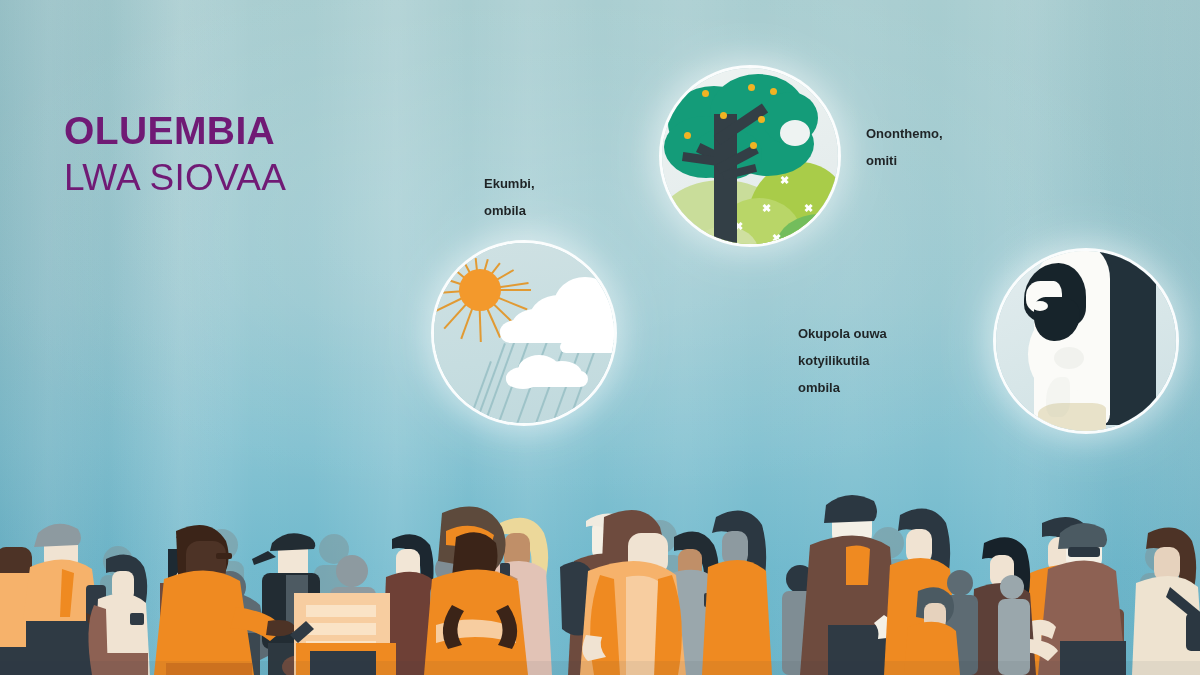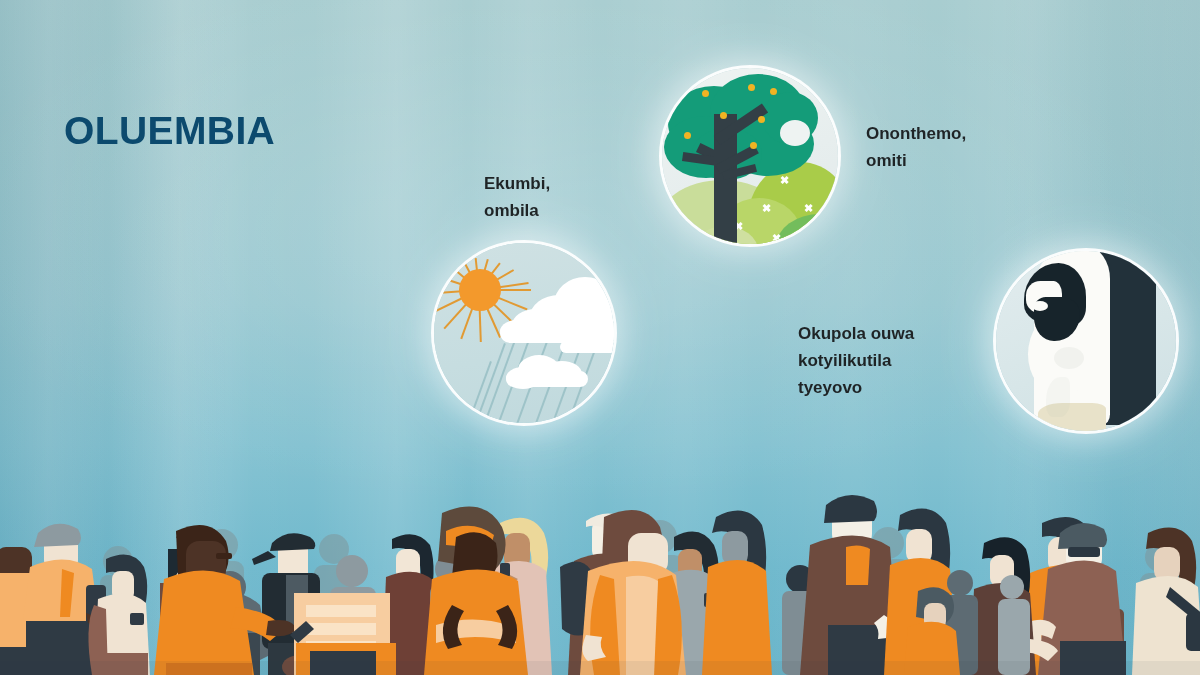--- a/index.html
+++ b/index.html
@@ -59,21 +59,21 @@
     background:linear-gradient(90deg, rgba(60,120,140,0.16) 0%, rgba(60,120,140,0) 100%);
   }
   .bg-darkright {
     position:absolute; right:0; top:0; width:200px; height:675px;
     background:linear-gradient(270deg, rgba(60,120,140,0.10) 0%, rgba(60,120,140,0) 100%);
   }
 
   
   .title-block {
     position:absolute; left:64px; top:108px; width:430px;
-    color:#0c4a6e;
+    color:#701a75;
   }
   .title-line1 {
     font-size:39px; font-weight:bold; letter-spacing:0.4px;
     line-height:46px; display:block;
   }
   .title-line2 {
     font-size:37px; font-weight:400; letter-spacing:0.3px;
     line-height:48px; display:block;
   }
 
@@ -212,21 +212,21 @@
     background:#e8e2c9; border-radius:36% 20% 0 0;
   }
   .pp-shade {
     position:absolute; background:rgba(160,168,160,0.30);
     border-radius:50%;
   }
 
   
   .label {
     position:absolute; color:#1f2426;
-    font-size:17px; font-weight:bold; line-height:27px;
+    font-size:13px; font-weight:bold; line-height:27px;
     white-space:pre-line;
   }
   #label-weather { left:468px; top:170px;  width:160px;margin-left:16px; }
   #label-tree    { left:866px; top:120px;  width:190px; }
   #label-health  { left:798px; top:320px;  width:200px; }
 
   
   #crowd {
     position:absolute; left:0; bottom:0; width:1200px; height:200px;
   }
@@ -238,20 +238,21 @@
 <div id="slide">
 
   <div class="bg-base"></div>
   <div class="bg-lights"></div>
   <div class="bg-vignette"></div>
   <div class="bg-darkleft"></div>
   <div class="bg-darkright"></div>
 
   <div class="title-block">
     <span class="title-line1">OLUEMBIA</span>
+    <span class="title-line2">LWA SIOVAA</span>
   </div>
 
   <div class="bubble" id="bubble-tree">
     <div class="bubble-inner">
       <div class="tree-sky"></div>
       <div class="tree-hill-pale"></div>
 
       <div class="bush bush-a"></div>
       <div class="bush bush-b"></div>
       <div class="bush bush-d"></div>
@@ -354,21 +355,21 @@
       <div class="pp-face"></div>
       <div class="pp-beard"></div>
       <div class="pp-chin"></div>
       <div class="pp-waist"></div>
       <div class="pp-shade" style="left:58px;top:96px;width:30px;height:22px;opacity:.35"></div>
       <div class="pp-shade" style="left:50px;top:126px;width:24px;height:40px;opacity:.25;border-radius:60% 20% 40% 30%"></div>
     </div>
   </div>
   <div class="label" id="label-health">Okupola ouwa
 kotyilikutila
-tyeyovo</div>
+ombila</div>
 
   <div id="crowd">
     <svg viewBox="0 0 1200 200" preserveAspectRatio="none" aria-hidden="true">
 
       <g opacity="0.55">
         <g fill="#7f979c">
           <circle cx="118" cy="86" r="15"></circle>
             <rect x="100" y="100" width="38" height="100" rx="8"></rect>
           <circle cx="222" cy="70" r="16"></circle>
             <rect x="202" y="86" width="42" height="114" rx="9"></rect>

